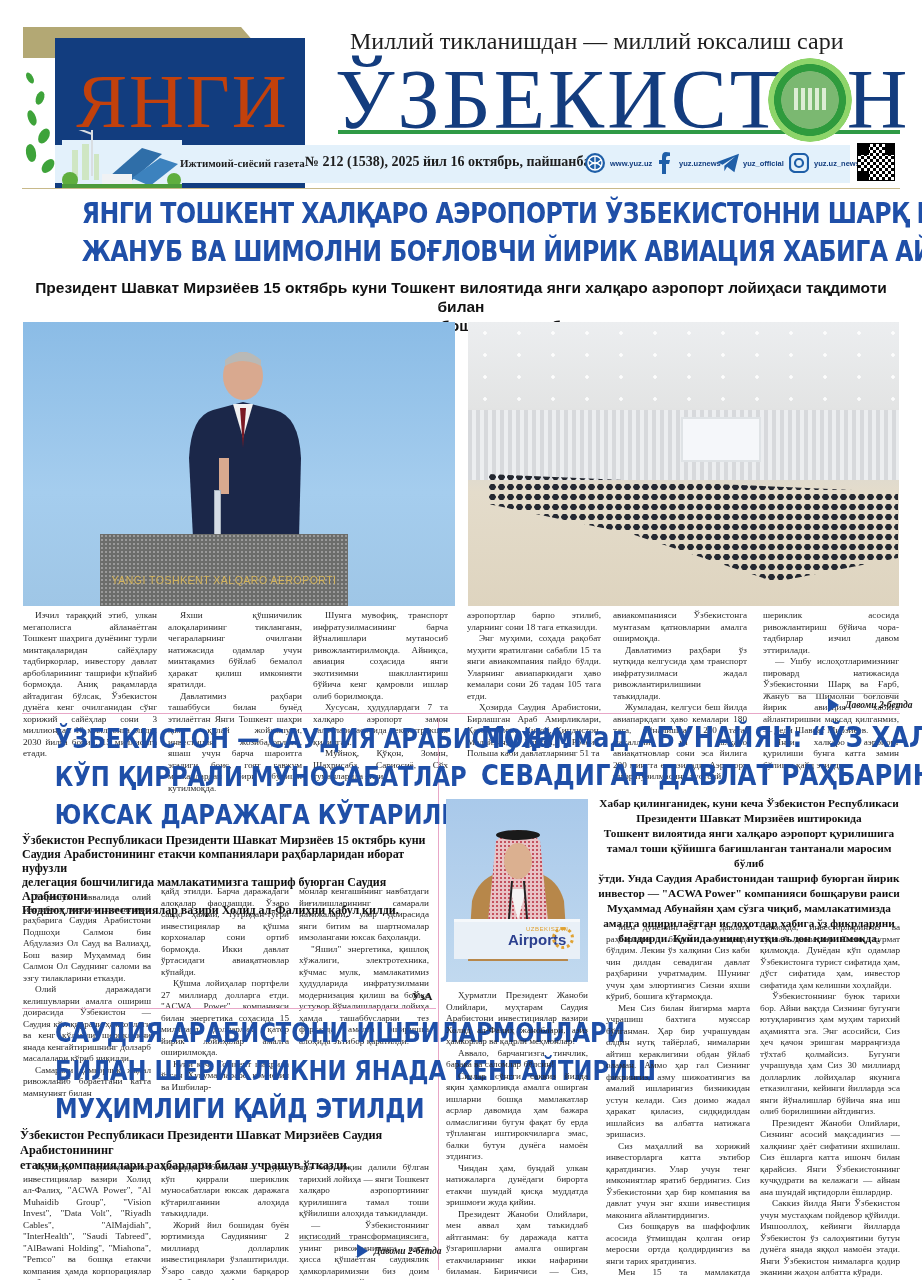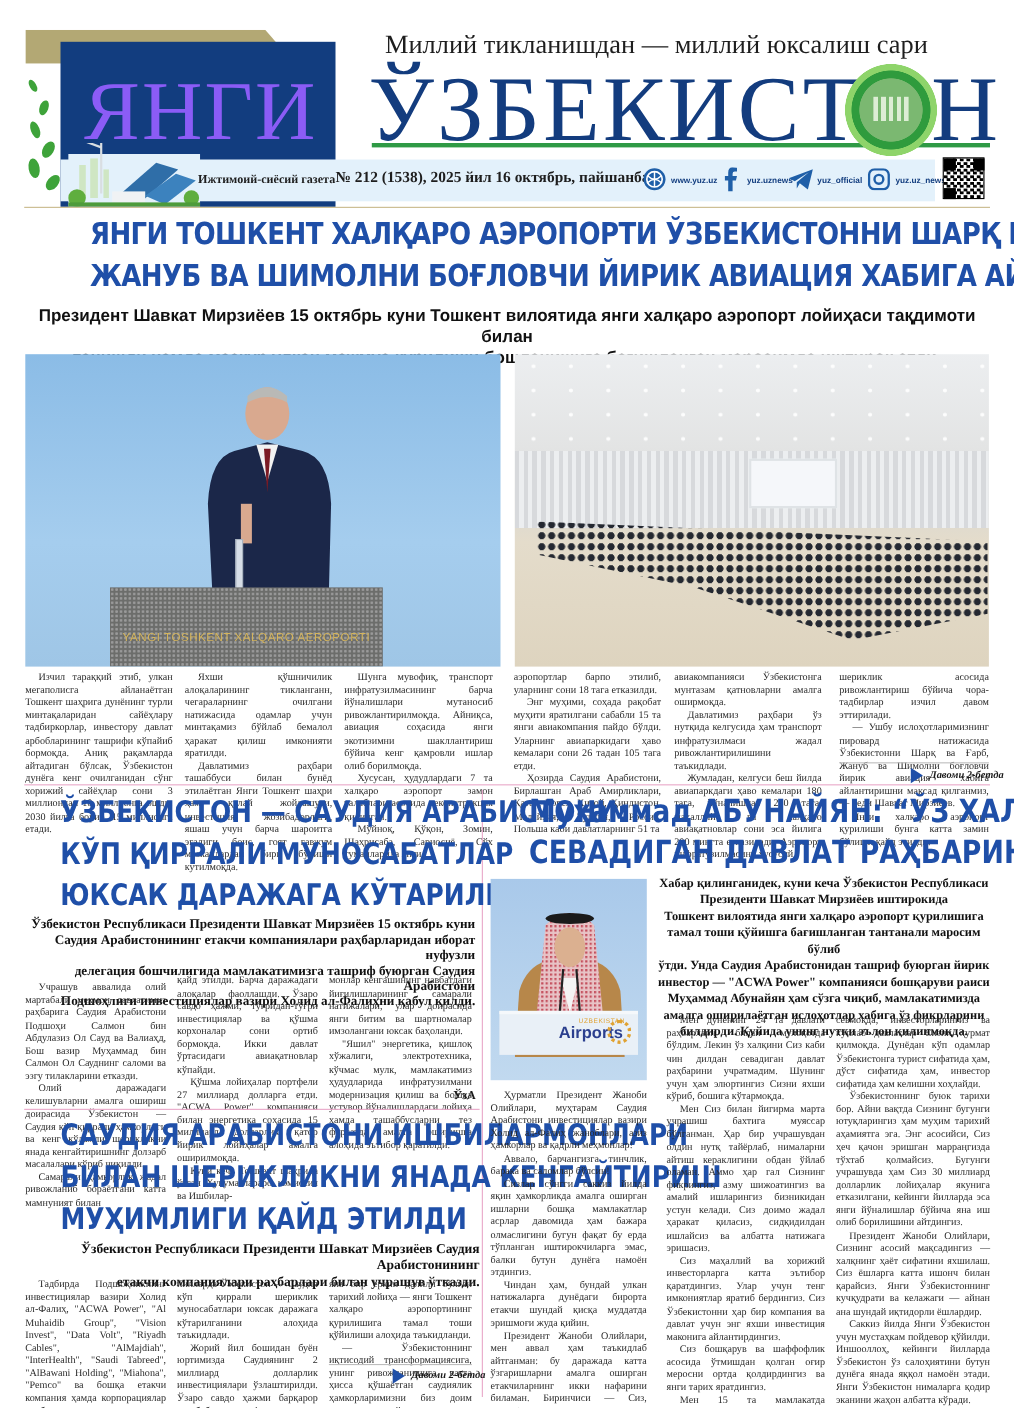--- a/index.html
+++ b/index.html
@@ -8,21 +8,21 @@
 
   
   .masthead { position: absolute; left: 0; top: 0; width: 922px; height: 190px; }
   .since-band { position: absolute; left: 23px; top: 27px; width: 245px; height: 31px;
     background: #b3a874; clip-path: polygon(0 0, 89% 0, 100% 100%, 0 100%);
     display: flex; align-items: center; padding-left: 34px;
     font-family: "Liberation Serif", serif; font-weight: bold; font-size: 11.5px; color: #1c1c1c; }
   .leaves-left { position: absolute; left: 22px; top: 58px; width: 40px; height: 130px; }
   .blue-block { position: absolute; left: 55px; top: 38px; width: 250px; height: 150px; background: #123d7f; }
   .title-yangi { position: absolute; left: 60px; top: 60px; width: 245px; text-align: center;
-    font-family: "Liberation Serif", serif; font-size: 76px; color: #8b5cf6; letter-spacing: 2px; line-height: 82px; }
+    font-family: "Liberation Serif", serif; font-size: 76px; color: #c2410c; letter-spacing: 2px; line-height: 82px; }
   .title-uzb { position: absolute; left: 335px; top: 56px; font-family: "Liberation Serif", serif;
     font-size: 84px; color: #133c7e; letter-spacing: 3px; line-height: 88px; }
   .slogan { position: absolute; left: 350px; top: 28px; font-family: "Liberation Serif", serif;
     font-size: 24px; color: #1e1e1e; }
   .green-rule { position: absolute; left: 338px; top: 130px; width: 562px; height: 4px; background: #2f9a45; }
   .globe-badge { position: absolute; left: 768px; top: 58px; width: 84px; height: 84px; border-radius: 50%;
     background: radial-gradient(circle at 50% 50%, #7bb871 0 48%, #2f9b3d 49% 60%, #8ed46a 61% 70%, transparent 71%); }
   .globe-badge .bars { position: absolute; left: 26px; top: 30px; width: 32px; height: 22px;
     background: repeating-linear-gradient(90deg, #e8f3e0 0 4px, transparent 4px 7px); opacity: .9; }
   .info-bar { position: absolute; left: 55px; top: 145px; width: 795px; height: 38px; background: #e3f1fb; }
@@ -77,21 +77,21 @@
   .vpink { position: absolute; width: 1px; background: #e8a7c8; }
   .cont { position: absolute; display: flex; align-items: center; gap: 6px; font-family: "Liberation Serif", serif;
     font-style: italic; font-weight: bold; font-size: 9.5px; color: #1a1a1a; }
   .cont .tri { width: 0; height: 0; border-top: 7px solid transparent; border-bottom: 7px solid transparent; border-left: 11px solid #1f4fa8; }
   .cont-rule { position: absolute; height: 1px; background: #bdbdbd; }
 
   
   .sect-head { position: absolute; text-align: center; font-family: "DejaVu Sans", sans-serif; font-weight: bold;
     color: #1f4fa8; white-space: nowrap; transform-origin: center top; }
   .sect-head .l { display: block; }
-  .sect-sub { position: absolute; text-align: right; font-family: "Liberation Serif", serif; font-weight: bold; font-size: 12px; line-height: 14px; color: #111; }
+  .sect-sub { position: absolute; text-align: left; font-family: "Liberation Serif", serif; font-weight: bold; font-size: 12px; line-height: 14px; color: #111; }
   .sect-sub .l { display: block; }
 
   .photo-saudi { position: absolute; left: 446px; top: 799px; width: 142px; height: 183px;
     background: linear-gradient(180deg, #a9c9ea, #c1d9ef); overflow: hidden; }
   .saudi-fig { position: absolute; left: 22px; top: 22px; width: 100px; height: 140px; }
   .podium { position: absolute; left: 8px; top: 120px; width: 126px; height: 40px; background: #e9f0f7; border-top: 3px solid #f5f8fb; }
   .podium-top { position: absolute; left: 0; top: 0; width: 100%; font-family: "Liberation Sans", sans-serif; margin-left: 32px; }
   .podium-small { display: block; font-size: 6px; color: #e0a232; text-align: left; padding-left: 40px; margin-top: 4px; letter-spacing: .5px; }
   .podium-big { display: block; font-size: 15px; font-weight: bold; color: #2b3f8e; text-align: left; padding-left: 22px; line-height: 16px; }
   .podium-ring { position: absolute; right: 6px; top: 5px; width: 22px; height: 22px; border-radius: 50%; border: 3px dotted #e0a232; }

